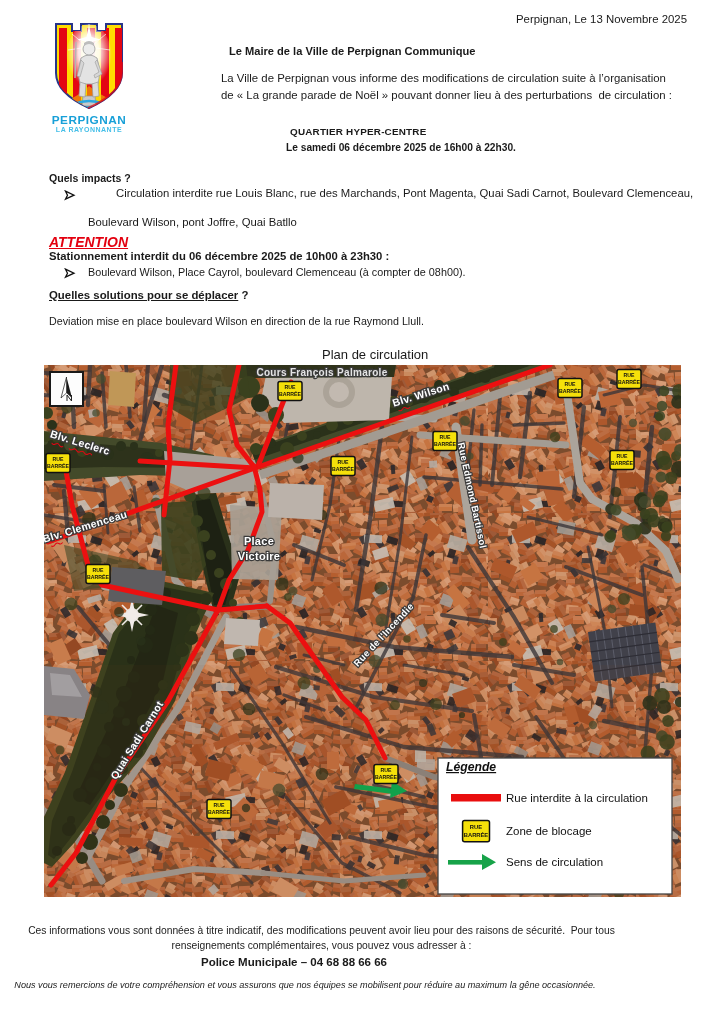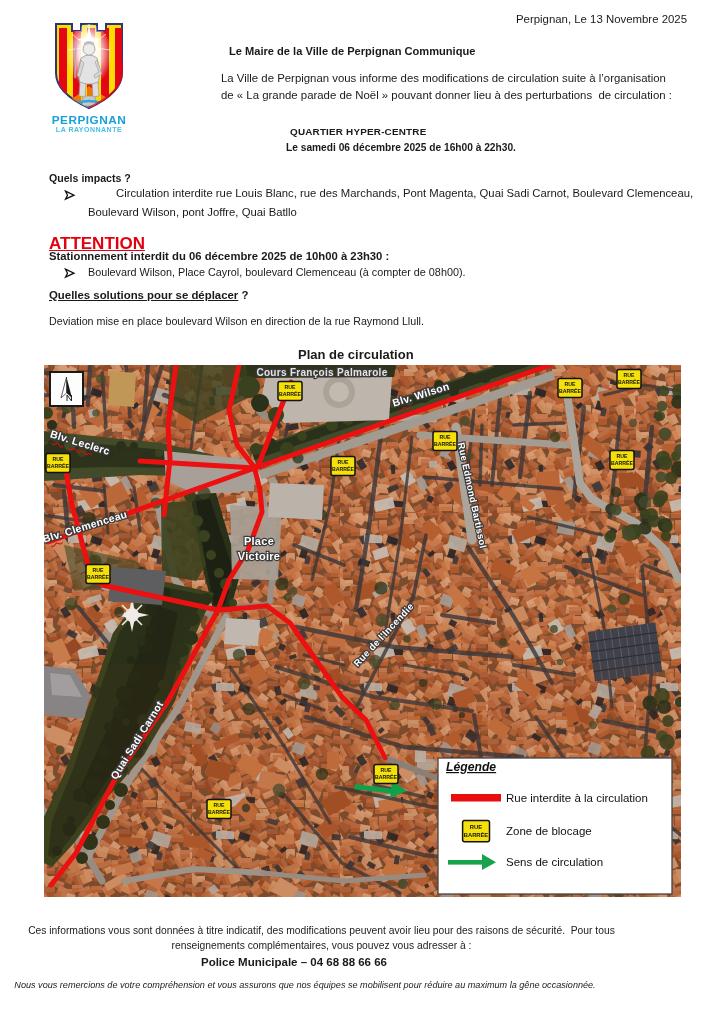--- a/index.html
+++ b/index.html
@@ -71,39 +71,39 @@
 <div class="abs" style="left:49px;top:172px;font-size:10.6px;font-weight:bold;"><span style="">Quels impacts</span>&nbsp;?</div>
 
 <div class="abs" style="left:64px;top:190px;">
     <svg width="12" height="11" viewBox="0 0 12 11" style="display:block">
       <path d="M1.5,1.2 L10,5.2 L1.5,9.2 L3.5,5.2 z" fill="#fff" stroke="#111" stroke-width="1.3" stroke-linejoin="miter"></path>
     </svg>
   </div>
 
 <div class="abs" style="left:88px;top:187px;font-size:11.3px;white-space:nowrap;margin-left:28px;">Circulation interdite rue Louis Blanc, rue des Marchands, Pont Magenta, Quai Sadi Carnot, Boulevard Clemenceau,</div>
 
-<div class="abs" style="left:88px;top:206px;font-size:11.3px;white-space:nowrap;text-align:right;">Boulevard Wilson, pont Joffre, Quai Batllo</div>
+<div class="abs" style="left:88px;top:216px;font-size:11.3px;white-space:nowrap;text-align:right;">Boulevard Wilson, pont Joffre, Quai Batllo</div>
 
-<div class="abs" style="left:49px;top:234px;font-size:17px;font-weight:bold;color:#e3000f;text-decoration:underline;">ATTENTION</div>
+<div class="abs" style="left:49px;top:234px;font-size:14px;font-weight:bold;color:#e3000f;text-decoration:underline;font-style:italic;">ATTENTION</div>
 
 <div class="abs" style="left:49px;top:250px;font-size:11.3px;font-weight:bold;">Stationnement interdit du 06 décembre 2025 de 10h00 à 23h30&nbsp;:</div>
 
 <div class="abs" style="left:64px;top:268px;">
     <svg width="12" height="11" viewBox="0 0 12 11" style="display:block">
       <path d="M1.5,1.2 L10,5.2 L1.5,9.2 L3.5,5.2 z" fill="#fff" stroke="#111" stroke-width="1.3" stroke-linejoin="miter"></path>
     </svg>
   </div>
 
 <div class="abs" style="left:88px;top:266px;font-size:10.8px;white-space:nowrap;">Boulevard Wilson, Place Cayrol, boulevard Clemenceau (à compter de 08h00).</div>
 
 <div class="abs" style="left:49px;top:289px;font-size:11.4px;font-weight:bold;"><span style="text-decoration:underline;text-align:right;">Quelles solutions pour se déplacer</span>&nbsp;?</div>
 
 <div class="abs" style="left:49px;top:315px;font-size:10.7px;">Deviation mise en place boulevard Wilson en direction de la rue Raymond Llull.</div>
 
-<div class="abs" style="left:298px;top:347px;font-size:13px;font-weight:bold;">Plan de circulation</div>
+<div class="abs" style="left:322px;top:347px;font-size:13px;font-weight:normal;">Plan de circulation</div>
 
 <svg width="637" height="532" viewBox="0 0 637 532" style="position:absolute;left:44px;top:365px">
     <defs>
       <pattern id="roofs" width="148" height="148" patternUnits="userSpaceOnUse">
         <rect width="148" height="148" fill="#7c4e2f"></rect>
         <g transform="translate(-10,-11) rotate(-22)">
           <rect x="-6" y="-3" width="12" height="6" fill="#b55c2e"></rect>
           <rect x="-6" y="-3" width="12" height="3" fill="#fff" fill-opacity="0.11"></rect>
         </g>
         <g transform="translate(-0,-12) rotate(-17)">

